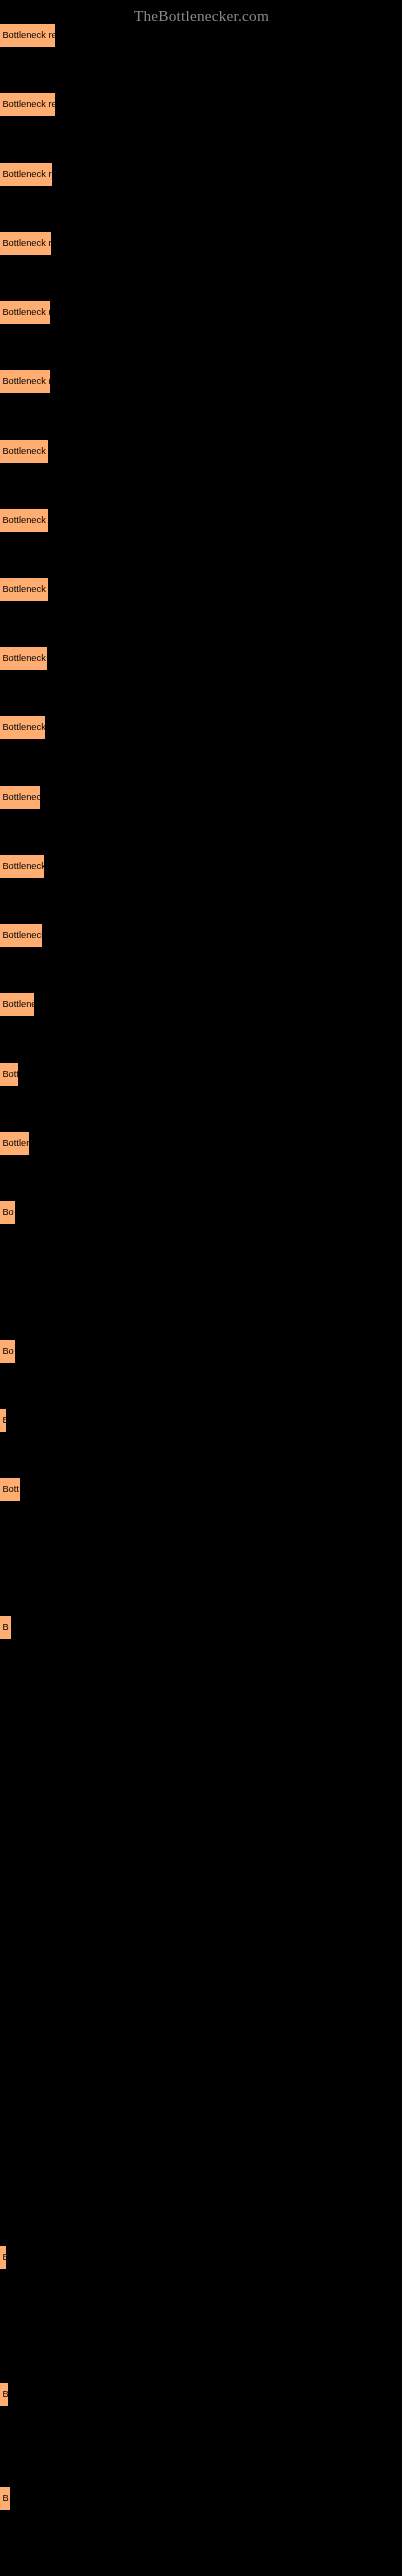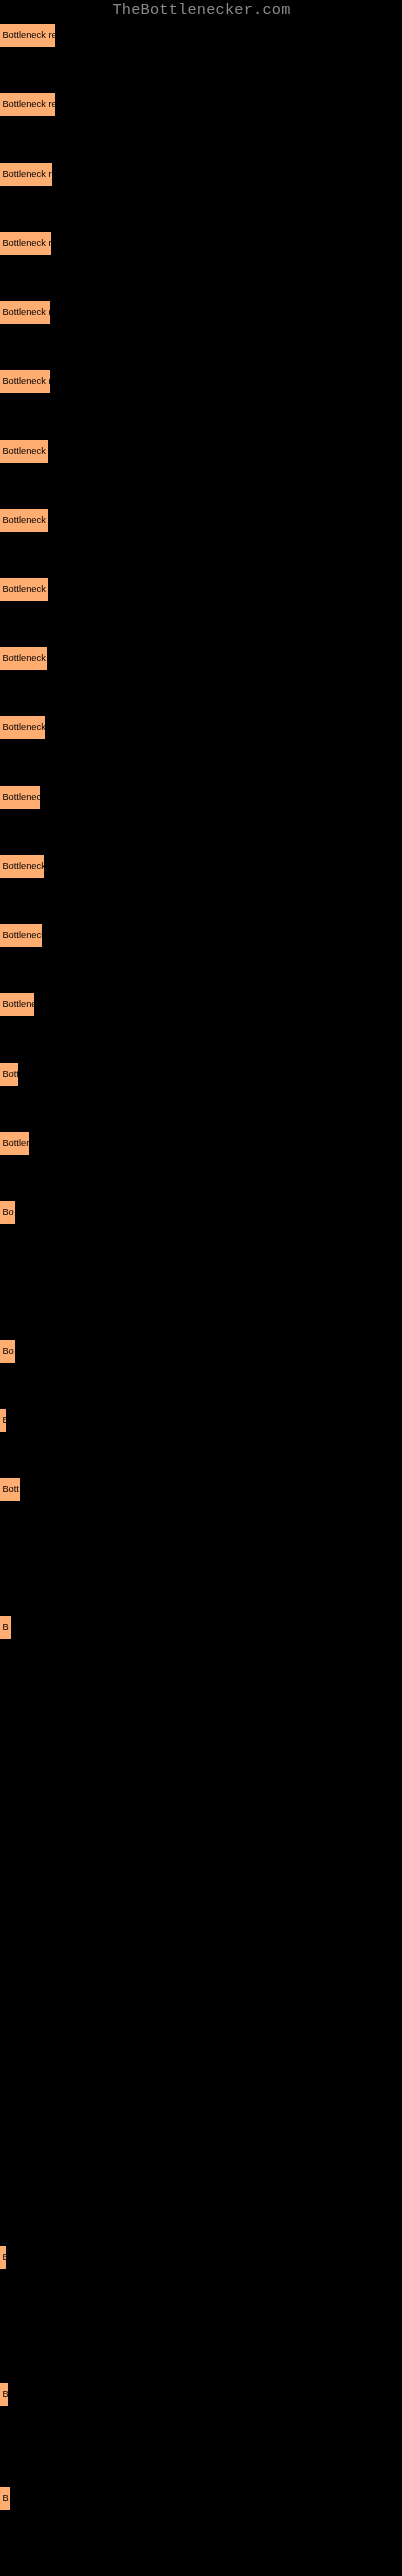--- a/index.html
+++ b/index.html
@@ -14,27 +14,27 @@
     font-family: "Liberation Sans", sans-serif;
   }
   #page {
     position: relative;
     width: 403px;
     height: 2576px;
     background: #000000;
   }
   #site-title {
     position: absolute;
-    top: 1px;
+    top: 7px;
     left: 0;
     width: 403px;
     text-align: center;
     color: #8a8a8a;
     font-size: 15.3px;
-    font-family: Liberation Mono, monospace;
+    font-family: Liberation Serif, serif;
     letter-spacing: 0.2px;
   }
   .bar {
     position: absolute;
     left: 0;
     background: #ffad70;
     color: #000000;
     font-size: 9.3px;
     font-family: "Liberation Sans", sans-serif;
     height: 22.5px;

